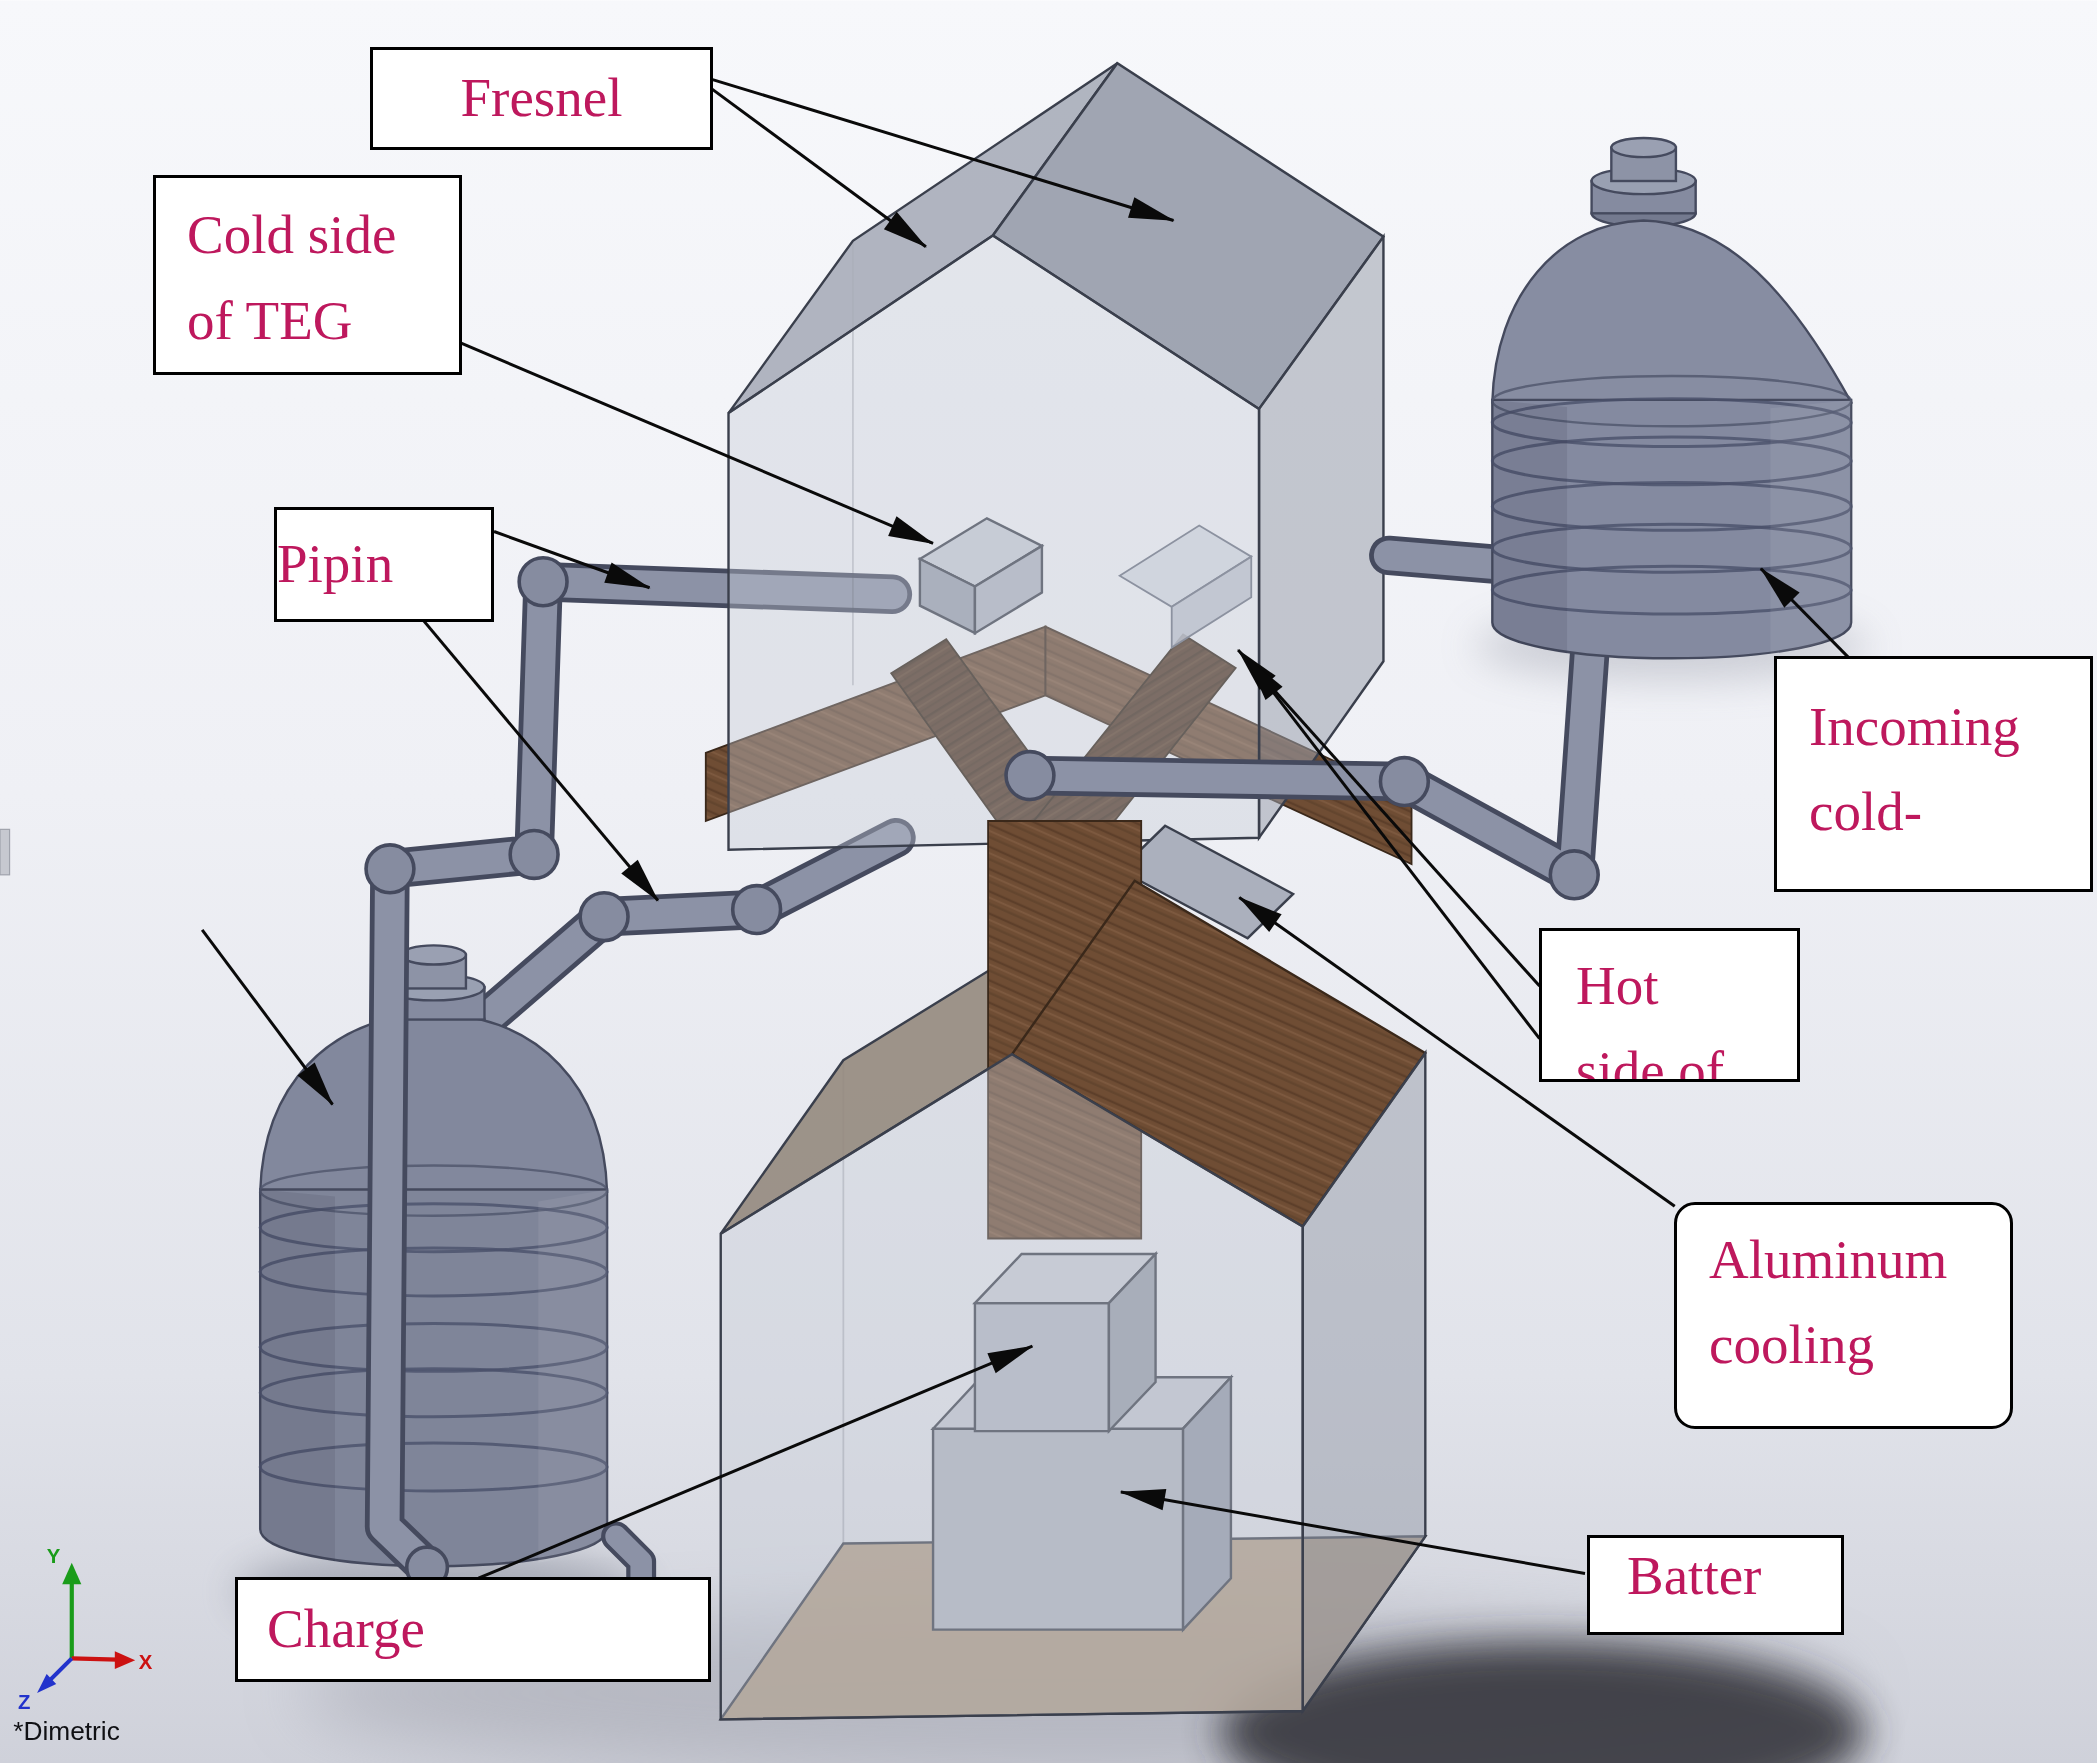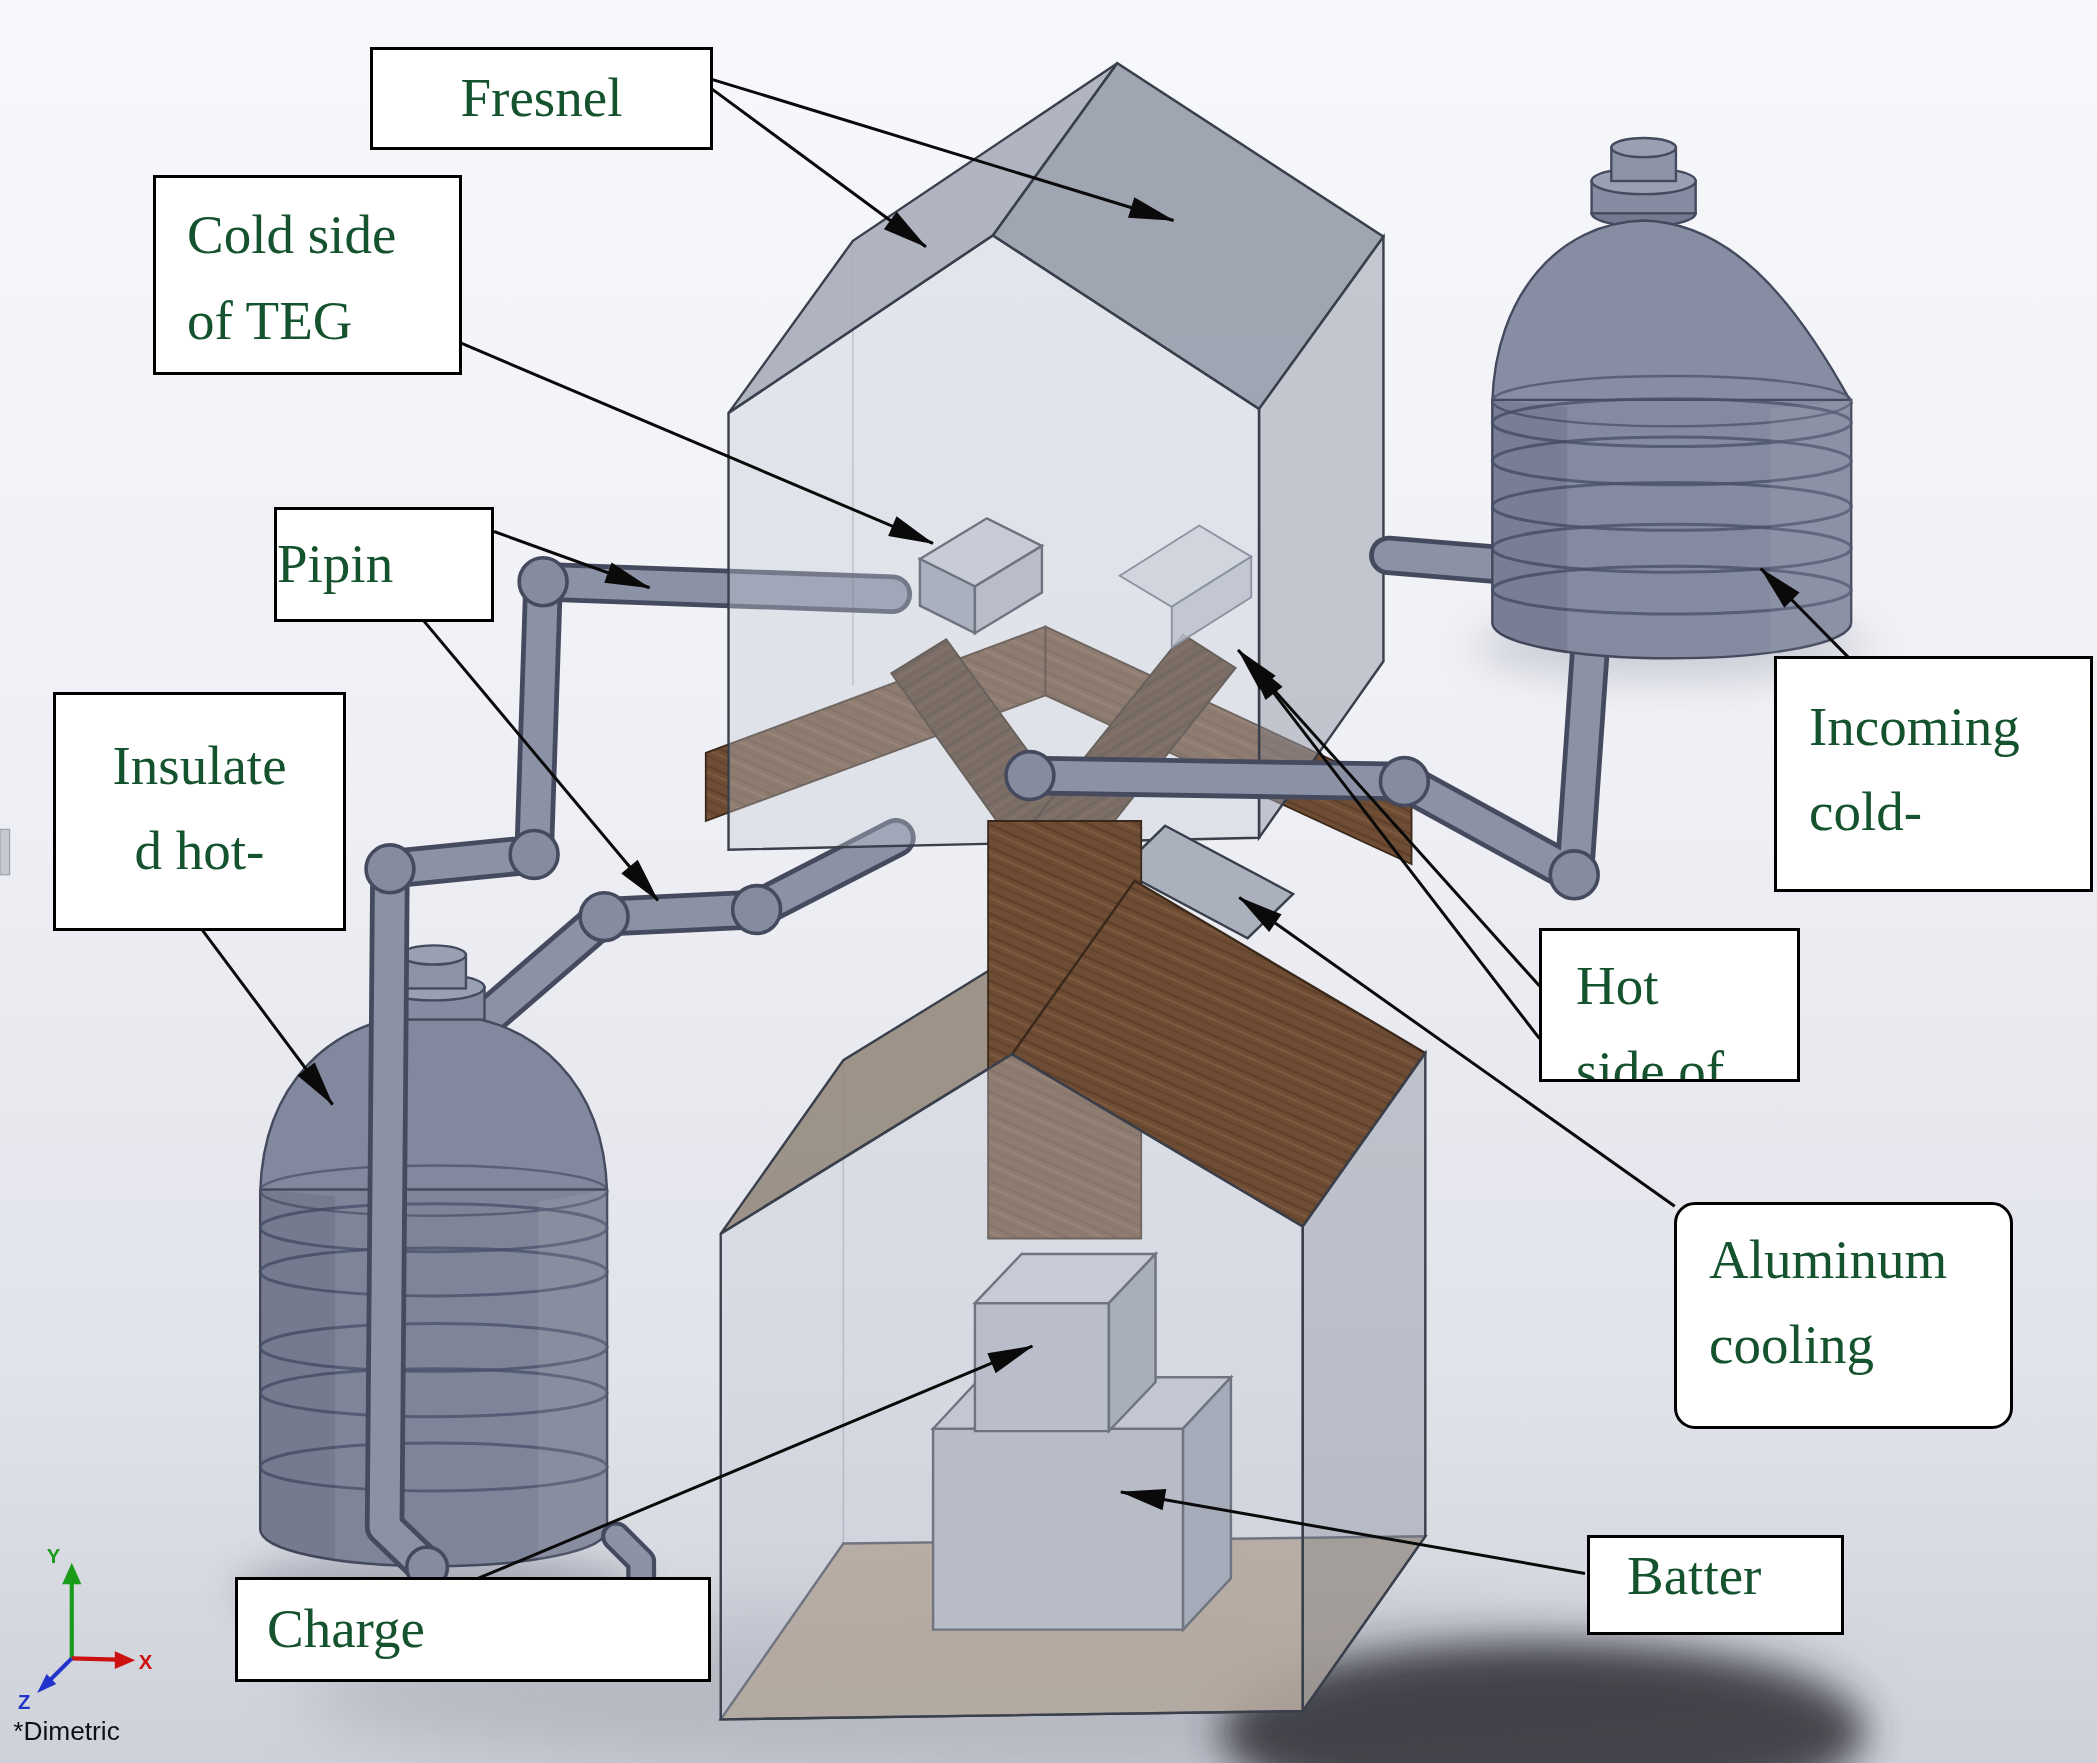--- a/index.html
+++ b/index.html
@@ -1,20 +1,20 @@
 <!DOCTYPE html>
 <html style="font-size:9.6px"><head>
 <meta charset="utf-8">
 <style>
   html,body{margin:0;padding:0;background:#ffffff;}
   #stage{position:relative;width:2097px;height:1764px;overflow:hidden;
          font-family:"Liberation Serif", serif;}
   #scene{position:absolute;left:0;top:0;width:2097px;height:1764px;}
   .label-box{position:absolute;box-sizing:border-box;background:#ffffff;
-             border:3px solid #000;color:#14532d;font-size:55px;
+             border:3px solid #000;color:#be185d;font-size:55px;
              font-family:"Liberation Serif", serif;z-index:5;}
   .label-box.two{line-height:1.55;}
   .ln{display:block;}
   .pipeO{fill:none;stroke:#454a5e;stroke-width:66;stroke-linecap:round;stroke-linejoin:round;}
   .pipeI{fill:none;stroke:#8c92a6;stroke-width:50;stroke-linecap:round;stroke-linejoin:round;}
   .pipeOs{fill:none;stroke:#454a5e;stroke-width:50;stroke-linecap:round;stroke-linejoin:round;}
   .pipeIs{fill:none;stroke:#8c92a6;stroke-width:36;stroke-linecap:round;stroke-linejoin:round;}
   .elb{fill:#868ca0;stroke:#454a5e;stroke-width:6;}
   .ann{stroke:#0a0a0a;stroke-width:5;}
   .edge{stroke:#3a3f4c;stroke-width:4;}
@@ -200,24 +200,20 @@
 
 <div class="label-box two" style="left:117px;top:175px;width:309px;height:200px;padding:14.4px 0 0 31px;margin-left:36px;">
   <span class="ln">Cold side</span>
   <span class="ln">of TEG</span>
 </div>
 
 <div class="label-box" style="left:274px;top:459px;width:220px;height:115px;text-align:left;line-height:108px;margin-top:48px;">
   <span>Pipin</span>
 </div>
 
-<div class="label-box two" style="left:53px;top:692px;width:293px;height:239px;text-align:center;padding-top:27.5px;">
-  <span class="ln">Insulate</span>
-  <span class="ln">d hot-</span>
-</div>
 
 <div class="label-box two" style="left:1774px;top:656px;width:319px;height:236px;padding:25px 0 0 32px;">
   <span class="ln">Incoming</span>
   <span class="ln">cold-</span>
 </div>
 
 <div class="label-box two" style="left:1539px;top:928px;width:261px;height:154px;padding:12px 0 0 34px;overflow:hidden;">
   <span class="ln">Hot</span>
   <span class="ln">side  of</span>
 </div>

